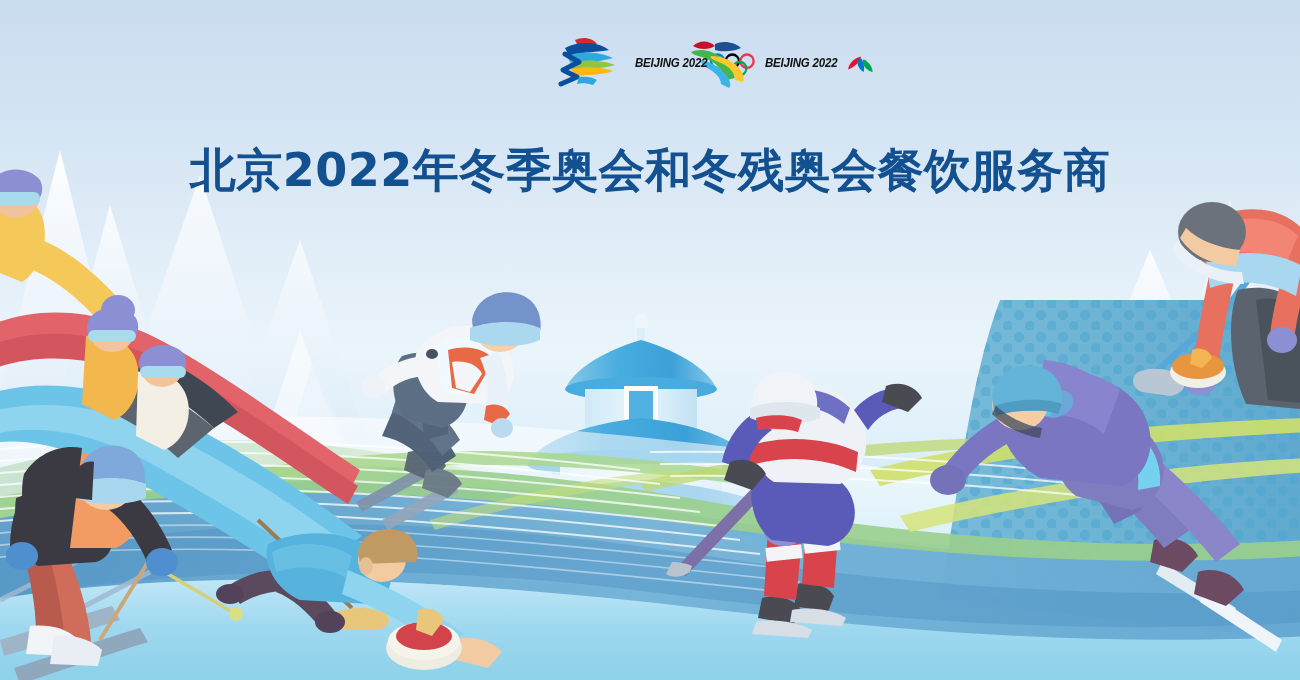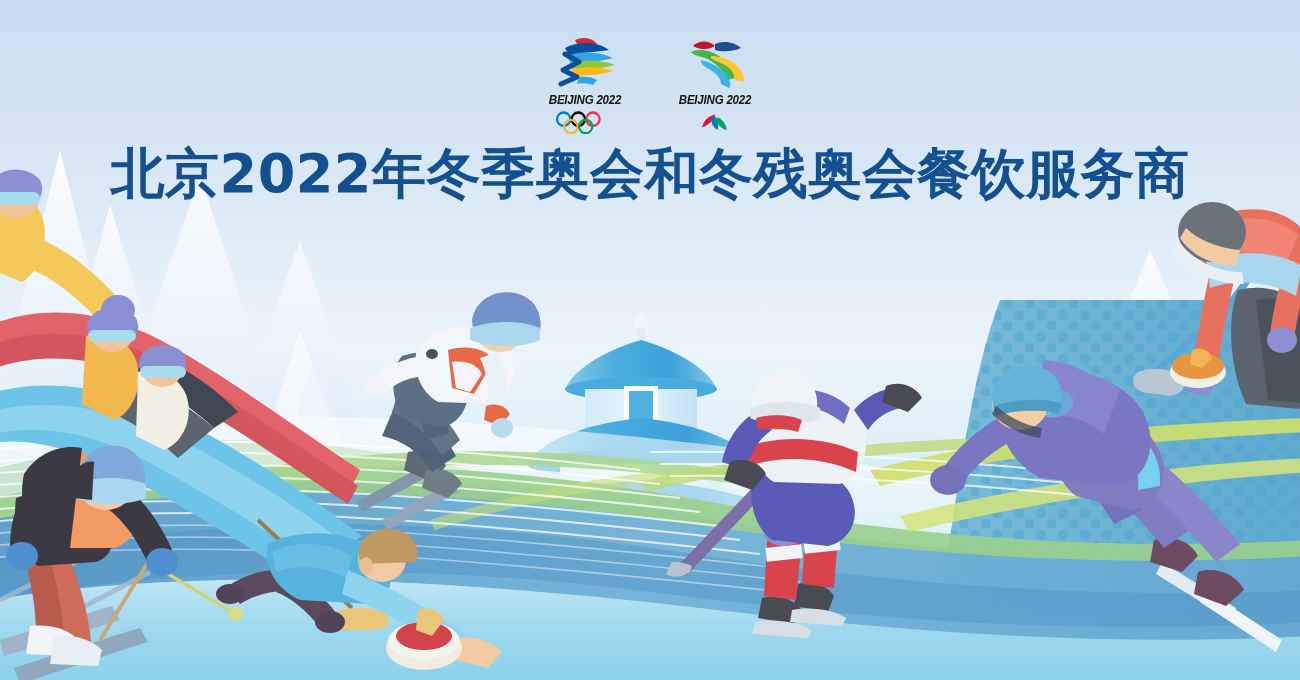--- a/index.html
+++ b/index.html
@@ -16,42 +16,42 @@
   }
   .layer{ position:absolute; left:0; top:0; width:1300px; height:680px; }
   .layer svg{ display:block; width:1300px; height:680px; }
 
   
   #emblems{
     position:absolute; left:0; top:32px; width:1300px;
     display:flex; justify-content:center; align-items:flex-start; gap:30px;
     z-index:40;
   }
-  .emblem{ width:100px; display:flex; flex-direction:column; align-items:center; }
+  .emblem{ width:100px; display:flex; flex-direction:row; align-items:center; }
   .emblem .mark{ height:60px; width:100px; }
   .emblem .mark svg{ width:100px; height:60px; display:block; }
   .wordmark{
     font-family:"Liberation Sans","DejaVu Sans",sans-serif;
     font-weight:700; font-style:italic;
     font-size:11.5px; letter-spacing:-0.2px;
     color:#121212; margin-top:2px; white-space:nowrap;
     transform:scaleY(1.12);
   }
   .rings{ margin-top:5px; }
   .rings svg{ width:64px; height:23px; display:block; }
   .agitos{ margin-top:6px; }
   .agitos svg{ width:48px; height:22px; display:block; }
 
   
   #title{
     position:absolute; top:146px; left:0; width:1300px;
     text-align:center; z-index:50;
     font-family:"DejaVu Sans","Liberation Sans",sans-serif;
     font-weight:700;
-    font-size:54px;
+    font-size:46px;
     letter-spacing:0.5px;
     color:#13508f;
     line-height:1.05;
     white-space:nowrap;
   }
 </style>
 </head>
 <body>
 
 <div id="banner">

